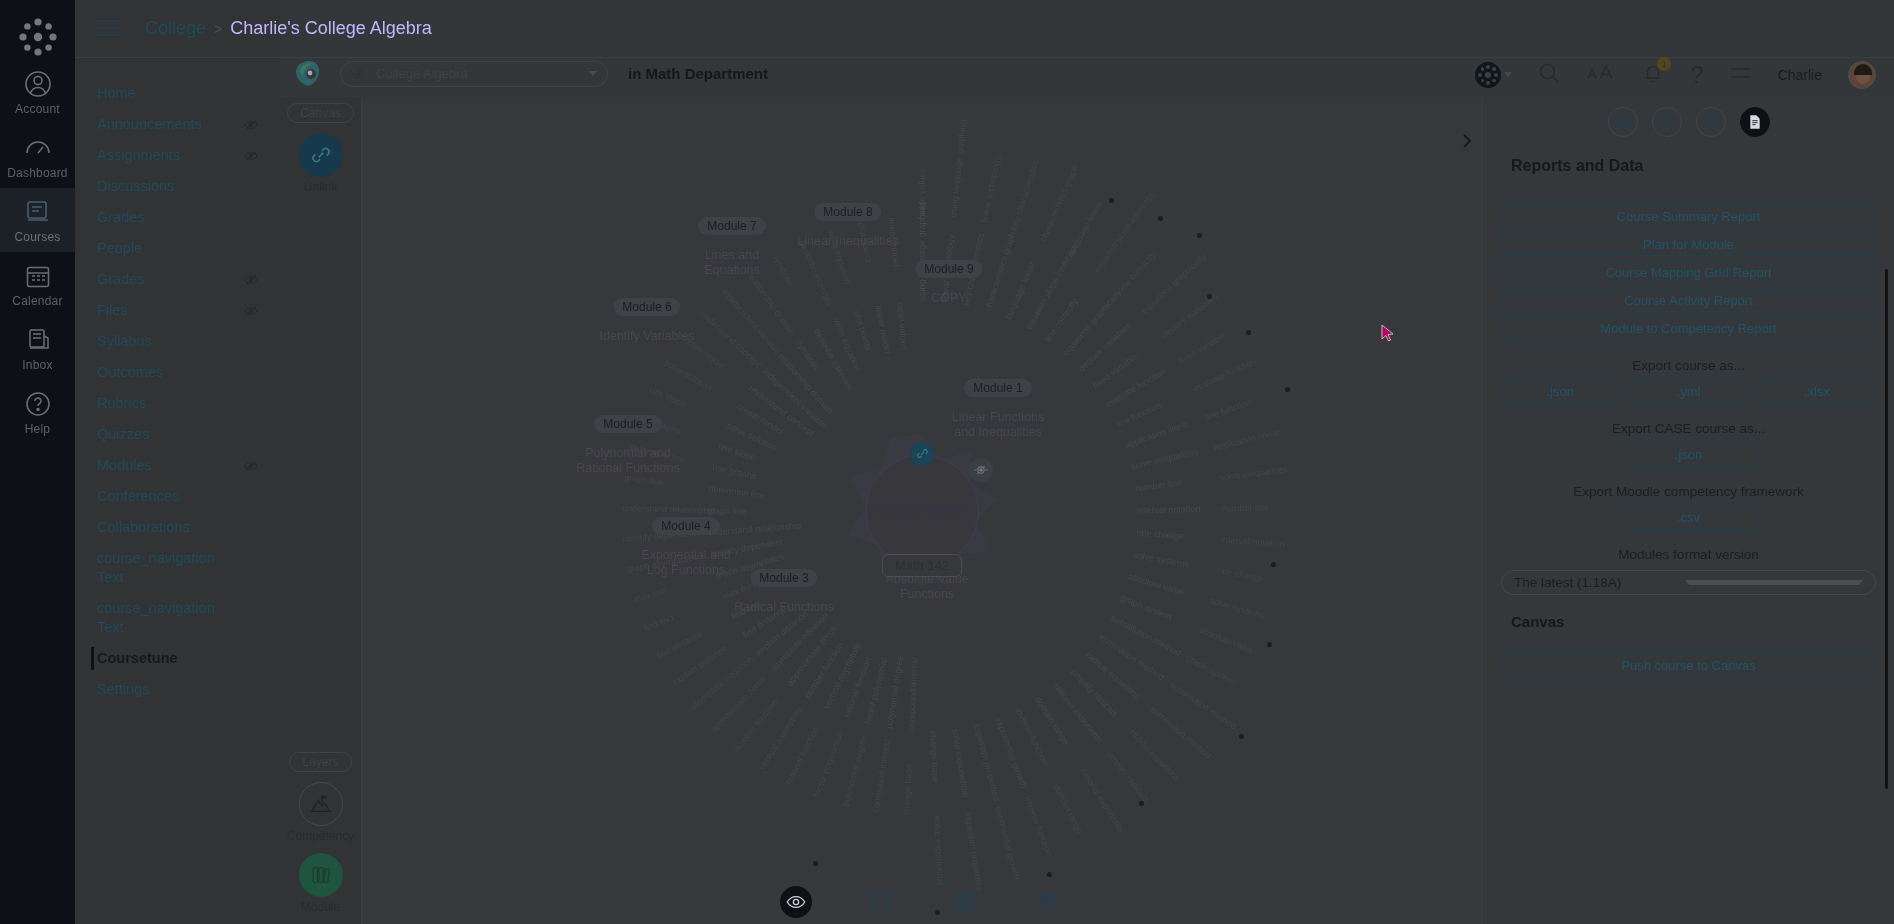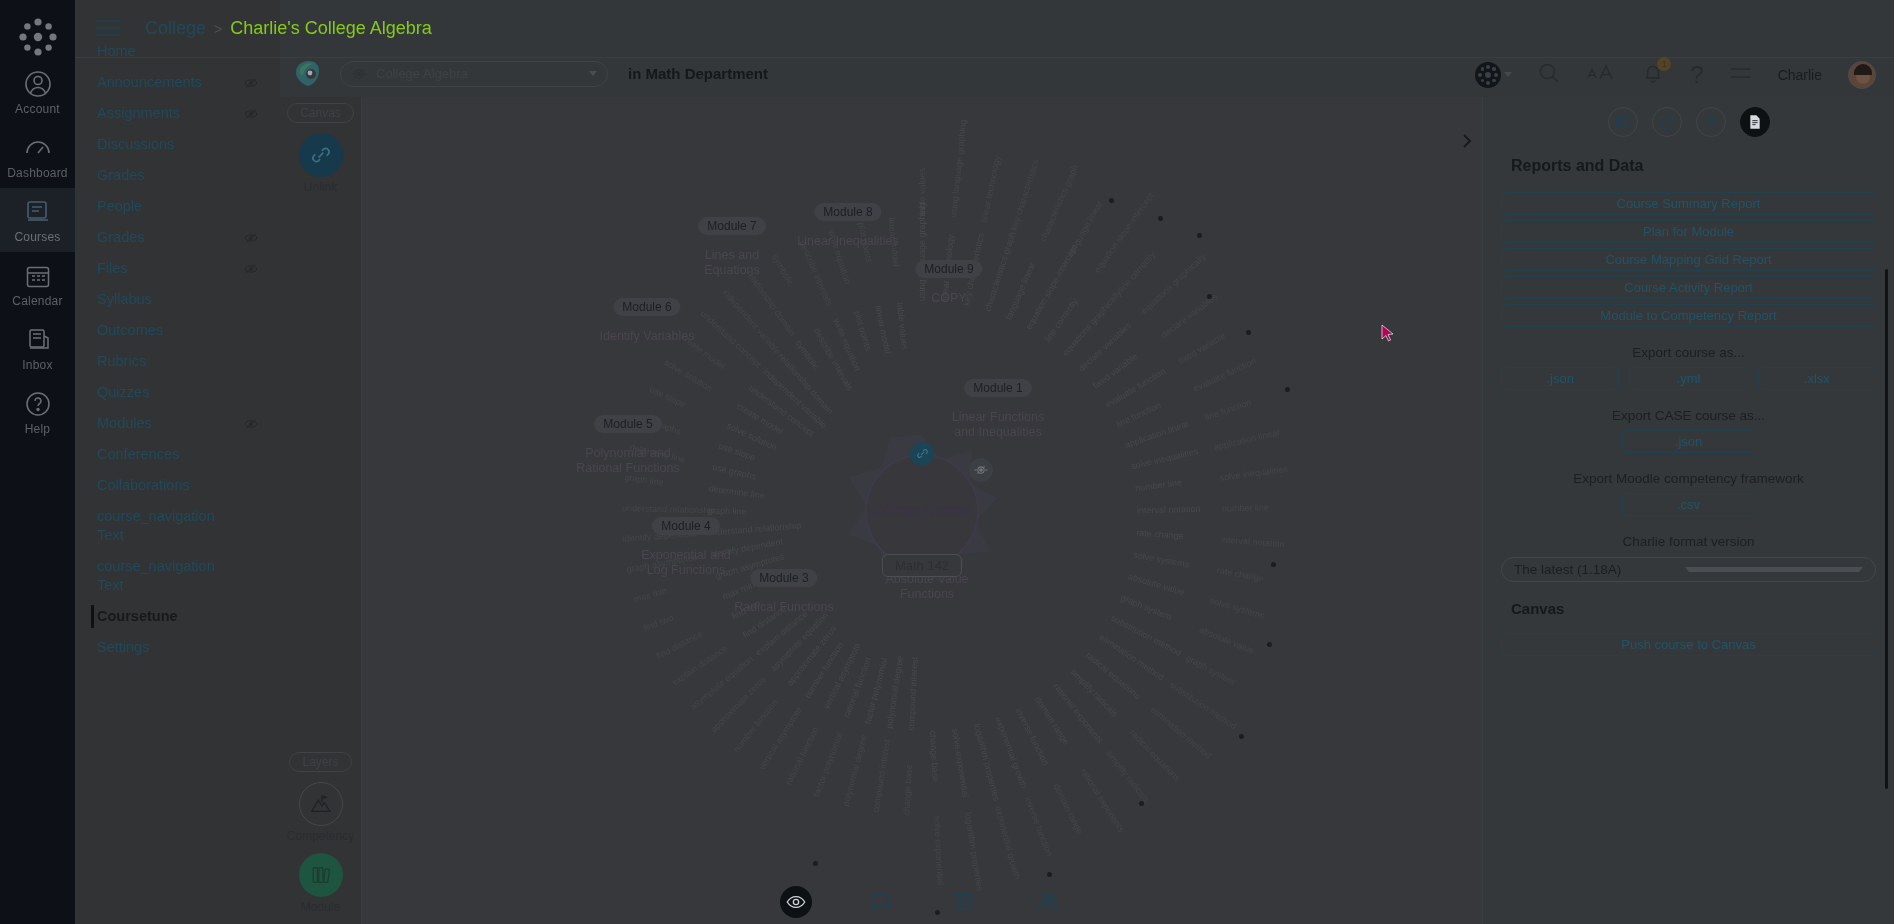--- a/index.html
+++ b/index.html
@@ -22,21 +22,21 @@
     width: 75px; padding: 10px 0 8px; text-align: center;
     color: #5d6066; font-size: 12px; letter-spacing: .2px;
   }
   .gn-item.active { background: #1c2127; color: #6d7076; }
   .gn-icn { display: block; margin: 0 auto 4px; width: 28px; height: 28px; opacity: .5; }
   .gn-label { display: block; line-height: 14px; }
 
   
   #course-nav {
     position: absolute; left: 75px; top: 0; width: 205px; height: 924px;
-    background: #313335; padding-top: 36px;
+    background: #313335; padding-top: 78px;
   }
   .cn-row {
     position: relative; display: flex; align-items: flex-start; justify-content: space-between;
     padding: 6px 22px 6px 22px; min-height: 26px;
   }
   .cn-link { color: #1f4a5c; font-size: 14.5px; line-height: 19px; }
   .cn-row.active .cn-link { color: #17191b; font-weight: bold; }
   .cn-row.active::before {
     content: ""; position: absolute; left: 16px; top: 4px; bottom: 4px; width: 3px; background: #0f1113;
   }
@@ -44,21 +44,21 @@
 
   
   #crumb-bar {
     position: absolute; left: 75px; top: 0; right: 0; height: 58px;
     border-bottom: 1px solid #3b3e41; display: flex; align-items: center; padding-left: 20px;
   }
   .hamburger { width: 26px; height: 18px; margin-right: 24px; opacity: .6; }
   .hamburger span { display: block; height: 2px; background: #1d4558; margin-bottom: 5px; border-radius: 1px; }
   .crumb-a { color: #1f4a5c; font-size: 18px; }
   .crumb-sep { color: #4b5056; font-size: 14px; margin: 0 8px; }
-  .crumb-cur { color: #84cc16; font-size: 18px; }
+  .crumb-cur { color: #c4b5fd; font-size: 18px; }
   #ct-bar {
     position: absolute; left: 280px; top: 50px; right: 0; height: 47px;
     display: flex; align-items: center; gap: 14px; padding-left: 12px;
   }
   .ct-logo { width: 34px; height: 30px; opacity: .65; }
   .course-select {
     width: 268px; height: 26px; border: 1px solid #3f4346; border-radius: 14px;
     display: flex; align-items: center; padding: 0 10px; gap: 9px;
   }
   .cs-icon { width: 16px; height: 16px; opacity: .6; }
@@ -735,49 +735,49 @@
           <path d="M5 2h9l5 5v15H5z"></path>
           <g stroke="#11161b" stroke-width="1.3">
               <path d="M8 10h8M8 13h8M8 16h5"></path>
             </g>
         </svg>
       </div>
     </div>
 
     <div class="rp-title">Reports and Data</div>
 
-    <div style="margin-top:17px">
+    <div style="margin-top:30px">
       <button class="rp-btn">Course Summary Report</button>
       <button class="rp-btn">Plan for Module</button>
       <button class="rp-btn">Course Mapping Grid Report</button>
       <button class="rp-btn">Course Activity Report</button>
       <button class="rp-btn">Module to Competency Report</button>
     </div>
 
     <div class="rp-section-label">Export course as...</div>
     <div class="rp-row">
       <button class="rp-btn">.json</button>
       <button class="rp-btn">.yml</button>
       <button class="rp-btn">.xlsx</button>
     </div>
 
     <div class="rp-section-label">Export CASE course as...</div>
     <button class="rp-btn narrow">.json</button>
 
     <div class="rp-section-label">Export Moodle competency framework</div>
     <button class="rp-btn narrow">.csv</button>
 
-    <div class="rp-section-label">Charlie format version</div>
+    <div class="rp-section-label">Modules format version</div>
     <div class="rp-select">
       <span>The latest (1.18A)</span>
       <span class="cs-caret"></span>
     </div>
 
     <div class="rp-sub">Canvas</div>
-    <button class="rp-btn" style="margin-top:16px">Push course to Canvas</button>
+    <button class="rp-btn" style="margin-top:24px">Push course to Canvas</button>
 
     <div class="rp-scrollbar"></div>
   </div>
 
   <div id="cursor">
     <svg viewBox="0 0 14 20" width="14" height="20">
       <path d="M1 1l11 9-5 .6 2.6 5.4-2.1 1-2.6-5.4L1 15z" fill="#b8005a" stroke="#d6d9dd" stroke-width="0.8"></path>
     </svg>
   </div>
 </div>

